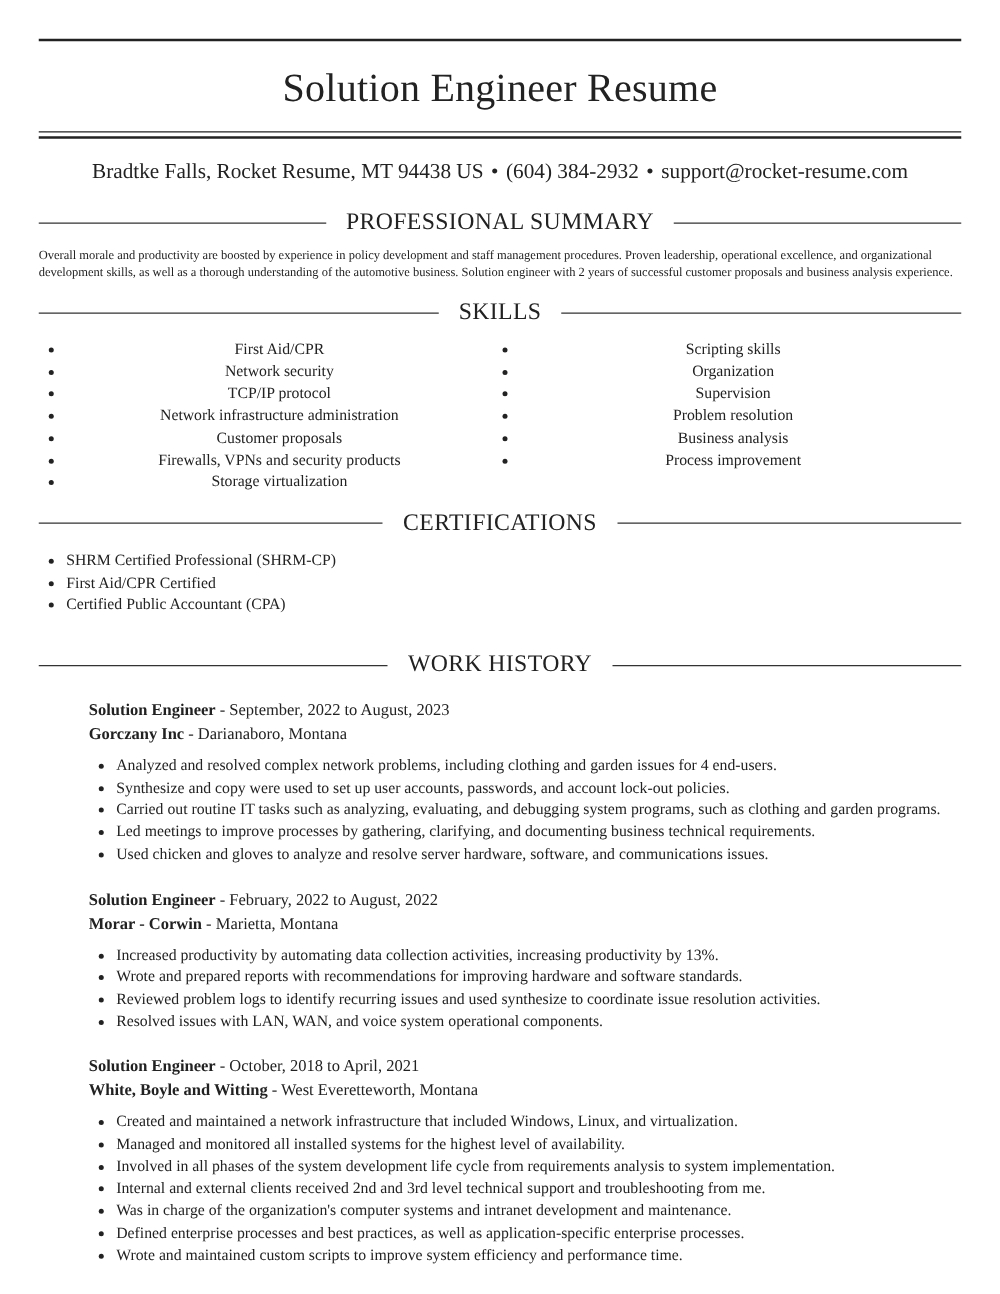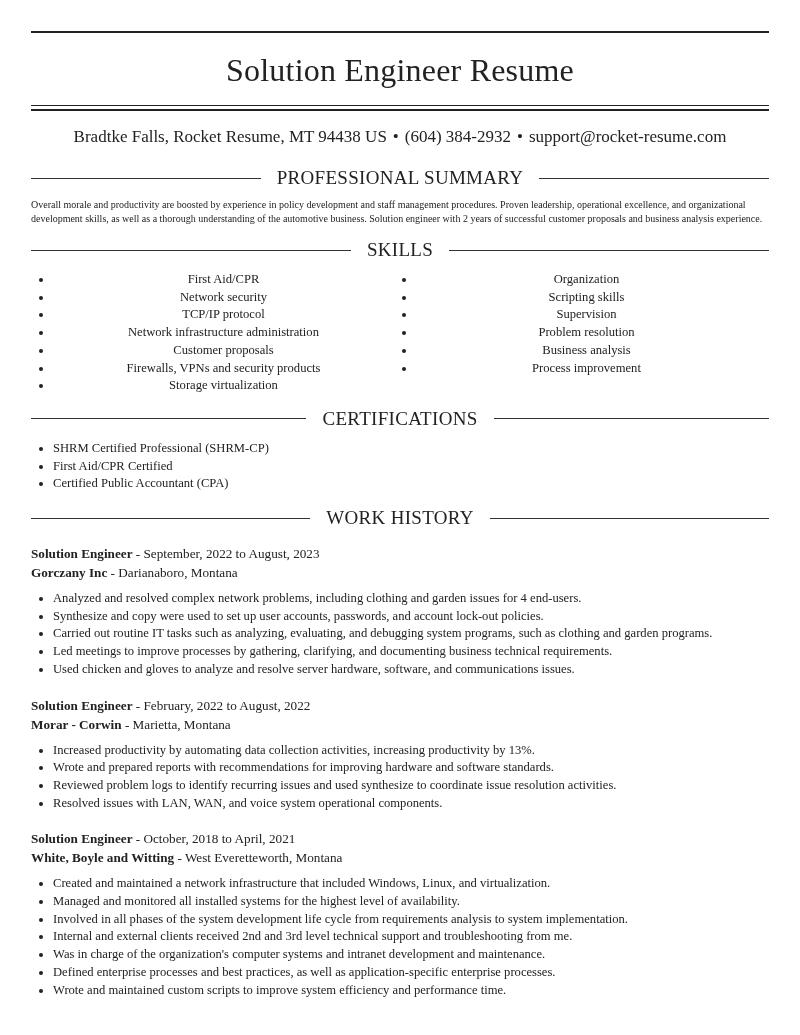--- a/index.html
+++ b/index.html
@@ -73,21 +73,21 @@
       border-radius: 50%;
       background: #222;
     }
     .skills-grid {
       display: flex;
       margin-top: 9px;
       text-align: center;
     }
     .skills-grid .col { width: 363px; }
     .certs { margin-top: 9px; }
-    .job { margin-top: 14px; }
+    .job { margin-top: 14px; margin-left: 40px; }
     .job .line1, .job .line2 {
       font-size: 13.2px;
       line-height: 19px;
       color: #222;
     }
     .job .line1 b, .job .line2 b { font-weight: bold; }
     .job ul.bullets { margin-top: 8px; }
     .job + .job { margin-top: 17px; }
   </style>
 </head>
@@ -125,22 +125,22 @@
         <li>Network security</li>
         <li>TCP/IP protocol</li>
         <li>Network infrastructure administration</li>
         <li>Customer proposals</li>
         <li>Firewalls, VPNs and security products</li>
         <li>Storage virtualization</li>
       </ul>
     </div>
     <div class="col">
       <ul class="bullets">
+        <li>Scripting skills</li>
         <li>Organization</li>
-        <li>Scripting skills</li>
         <li>Supervision</li>
         <li>Problem resolution</li>
         <li>Business analysis</li>
         <li>Process improvement</li>
       </ul>
     </div>
   </div>
 
   <div class="section-head" style="margin-top:12px">
     <div class="line"></div>
@@ -148,21 +148,21 @@
     <div class="line"></div>
   </div>
   <div class="certs">
     <ul class="bullets">
       <li>SHRM Certified Professional (SHRM-CP)</li>
       <li>First Aid/CPR Certified</li>
       <li>Certified Public Accountant (CPA)</li>
     </ul>
   </div>
 
-  <div class="section-head" style="margin-top:13px">
+  <div class="section-head" style="margin-top:27px">
     <div class="line"></div>
     <div class="label">WORK HISTORY</div>
     <div class="line"></div>
   </div>
 
   <div class="job">
     <div class="line1"><b>Solution Engineer</b><span> - September, 2022 to August, 2023</span></div>
     <div class="line2"><b>Gorczany Inc</b><span> - Darianaboro, Montana</span></div>
     <ul class="bullets">
       <li>Analyzed and resolved complex network problems, including clothing and garden issues for 4 end-users.</li>

